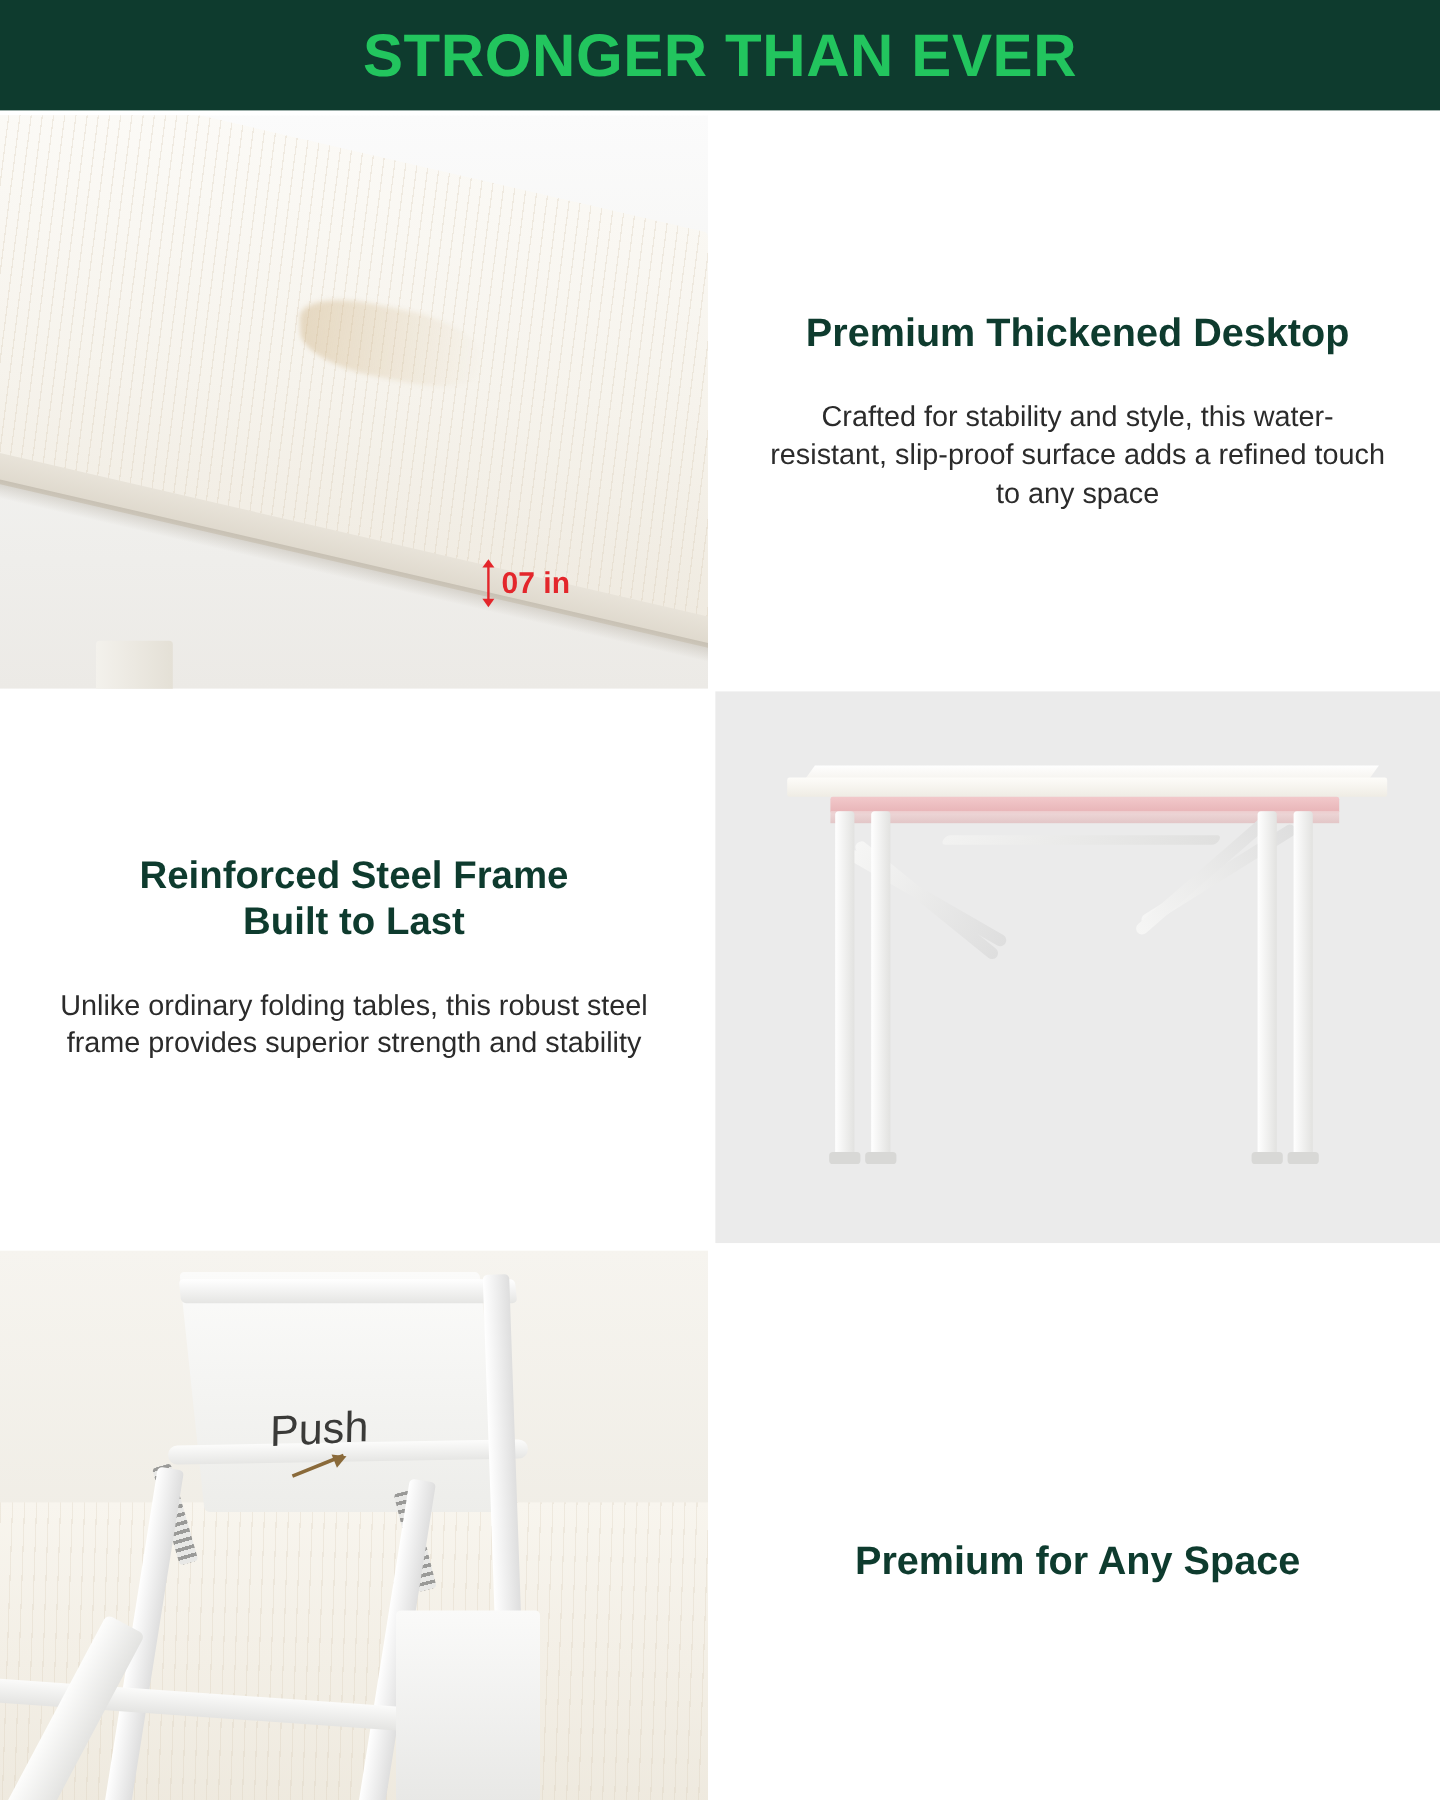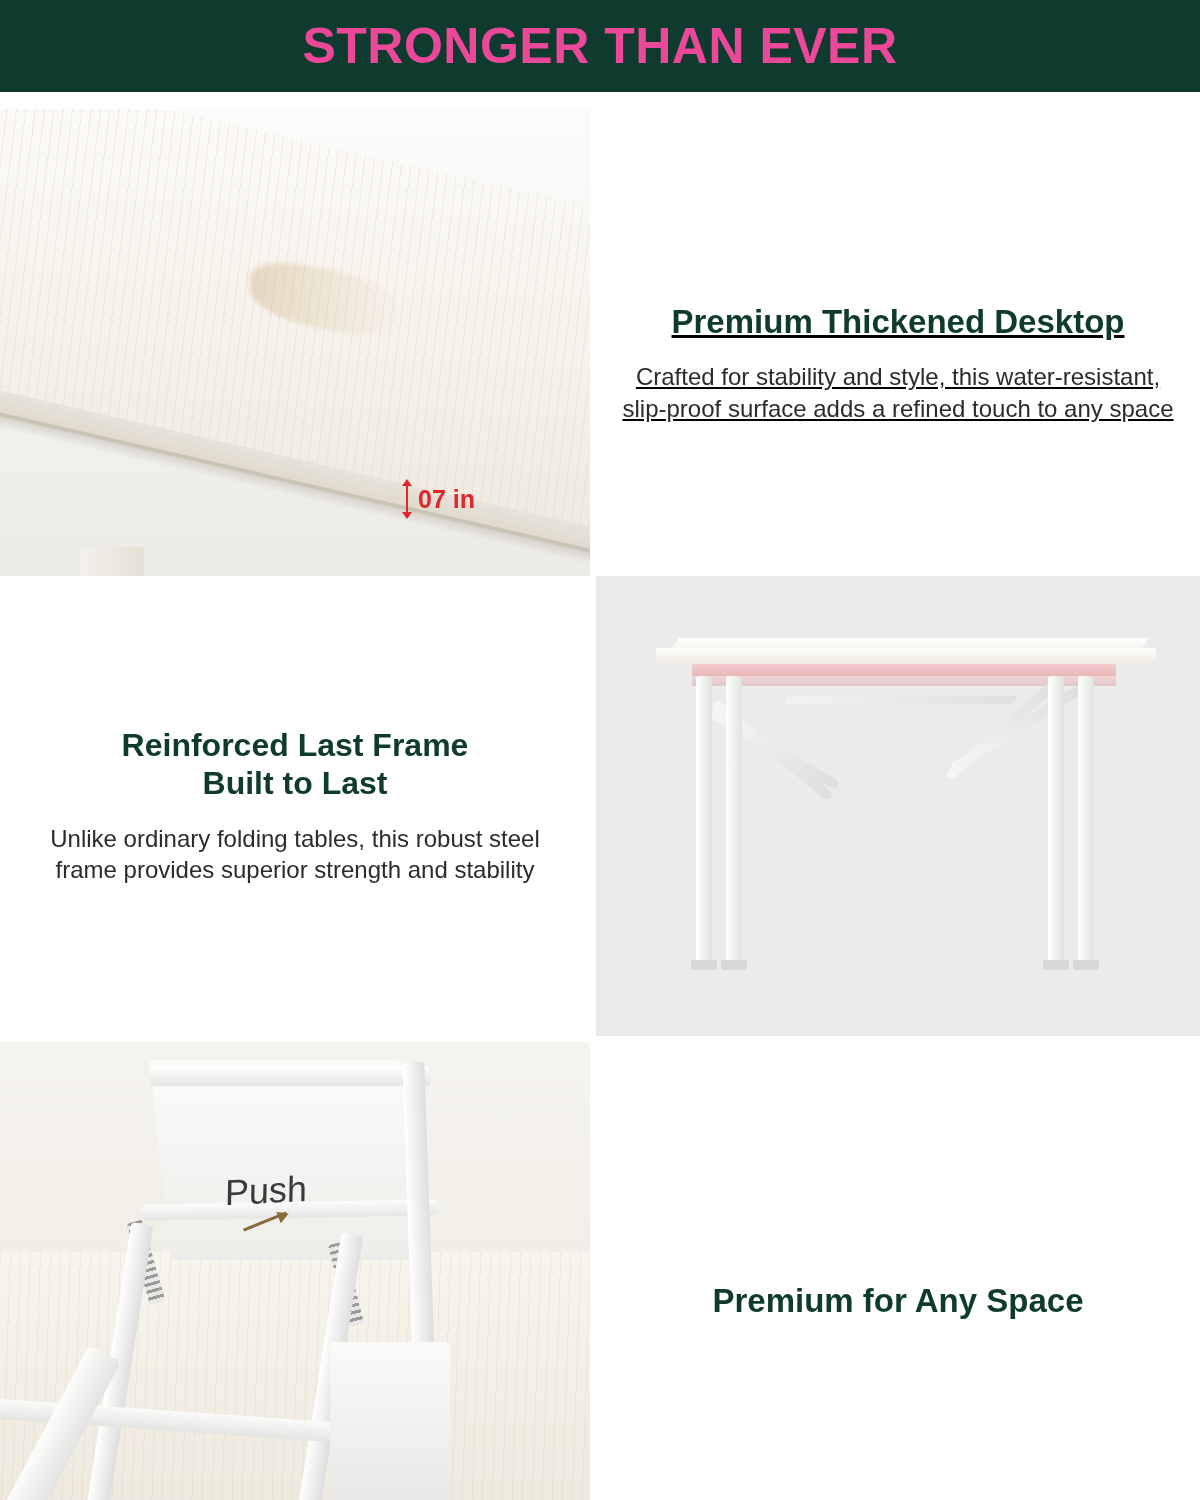--- a/index.html
+++ b/index.html
@@ -26,21 +26,21 @@
     left: 0;
     top: 0;
     width: 1200px;
     height: 92px;
     background: #0e3b2e;
     display: flex;
     align-items: center;
     justify-content: center;
   }
   .banner-title {
-    color: #ec4899;
+    color: #22c55e;
     font-size: 50px;
     font-weight: bold;
     letter-spacing: 0.5px;
     line-height: 1;
     text-align: center;
   }
 
   
   .grid {
     position: absolute;
@@ -48,21 +48,21 @@
     top: 92px;
     width: 1200px;
     height: 1408px;
   }
   .cell {
     position: absolute;
     overflow: hidden;
   }
   .col-l { left: 0; width: 590px; }
   .col-r { left: 596px; width: 604px; }
-  .row-1 { top: 17px; height: 478px; text-decoration: underline; }
+  .row-1 { top: 4px; height: 478px; }
   .row-2 { top: 484px; height: 460px; }
   .row-3 { top: 950px; height: 458px; }
 
   
   .textpanel {
     display: flex;
     flex-direction: column;
     justify-content: center;
     align-items: center;
     height: 100%;
@@ -76,21 +76,21 @@
     font-weight: bold;
     line-height: 1.2;
     text-align: center;
     margin: 0 0 20px 0;
   }
   .panel-body {
     color: #2b2b2b;
     font-size: 24px;
     line-height: 1.32;
     text-align: center;
-    margin: 0;
+    margin: 16px;
   }
   .r1-text { padding-top: 30px; }
   .r2-text .panel-heading { font-size: 32px; }
   .r3-text { padding-top: 40px; }
 
   
   .photo {
     position: relative;
     width: 100%;
     height: 100%;
@@ -429,21 +429,21 @@
         <h2 class="panel-heading">
           <span>Premium Thickened Desktop</span><br>
         </h2>
         <p class="panel-body">Crafted for stability and style, this water-resistant, slip-proof surface adds a refined touch to any space</p>
       </div>
     </div>
 
     <div class="cell col-l row-2">
       <div class="textpanel r2-text">
         <h2 class="panel-heading">
-          <span>Reinforced Last Frame</span><br>
+          <span>Reinforced Steel Frame</span><br>
           <span>Built to Last</span>
         </h2>
         <p class="panel-body">Unlike ordinary folding tables, this robust steel frame provides superior strength and stability</p>
       </div>
     </div>
 
     <div class="cell col-r row-2">
       <div class="photo photo-table">
         <div class="tbl-top-persp"></div>
         <div class="tbl-top"></div>

